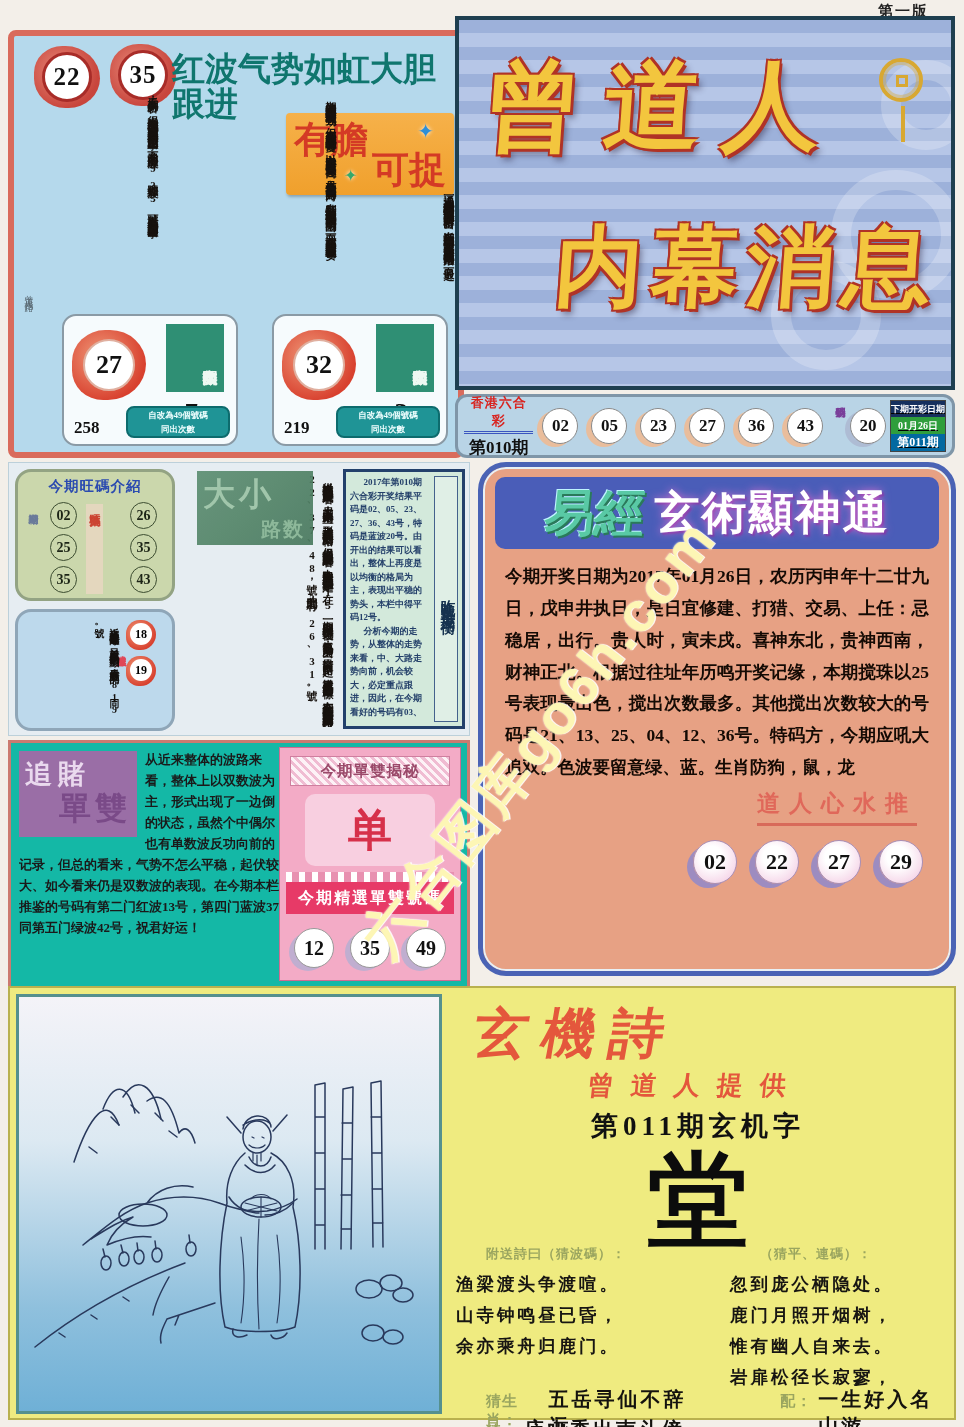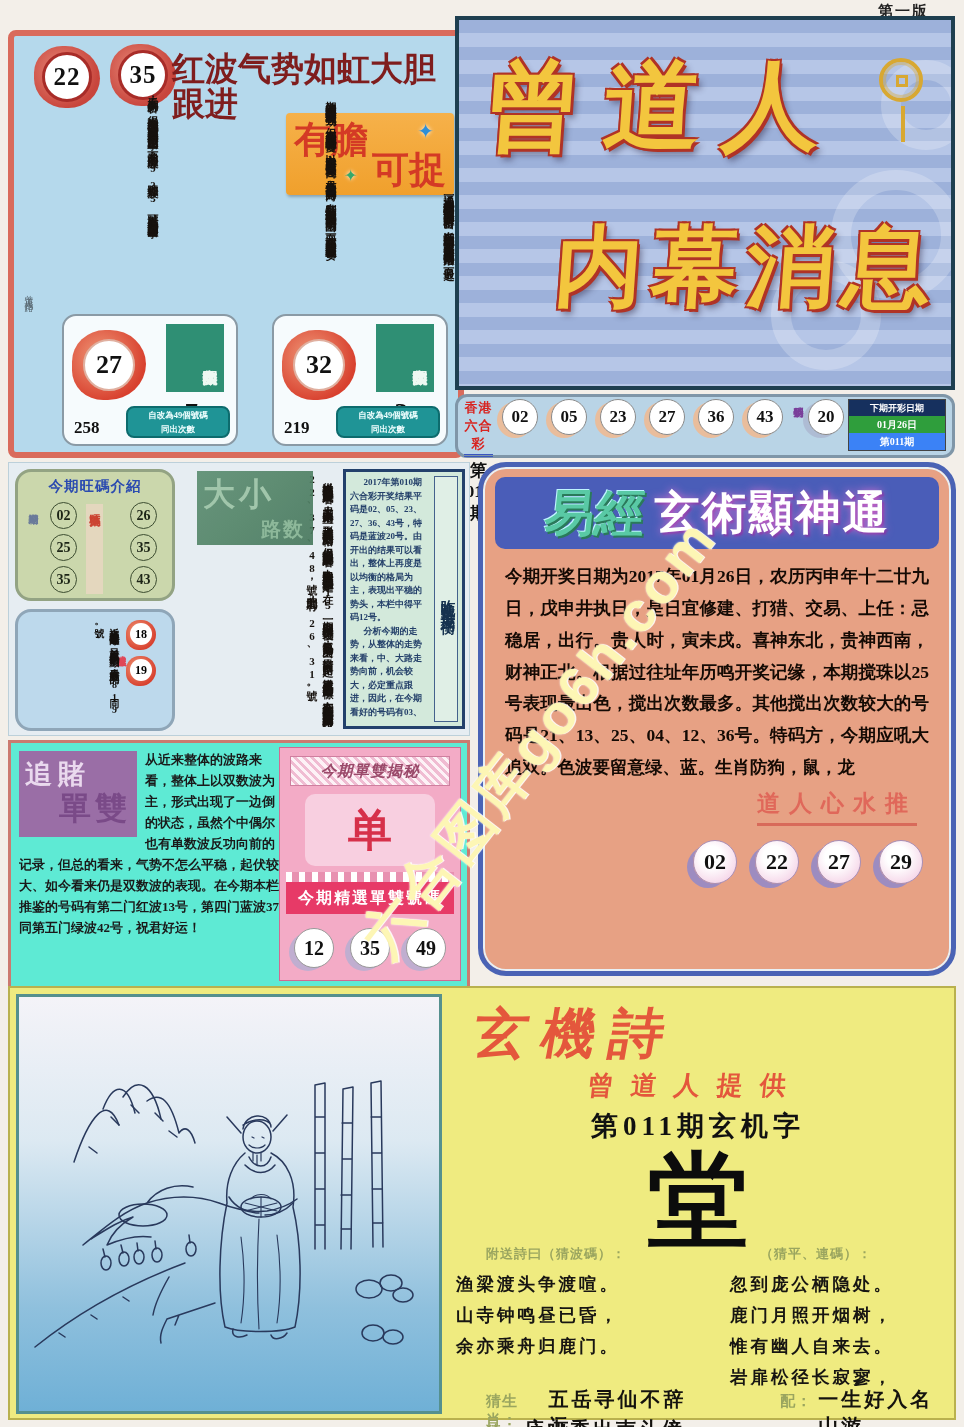--- a/index.html
+++ b/index.html
@@ -15,21 +15,21 @@
   
   #tl-panel {
     left:8px; top:30px; width:456px; height:428px;
     background:#b5d9ec; border:6px solid #d96b5c; border-radius:8px;
   }
   .hdr-blob { width:66px; height:62px; border-radius:45% 55% 50% 50%;
     background:radial-gradient(circle at 40% 40%, #e88a7a, #c8453c 70%); }
   .hdr-circle { position:absolute; left:8px; top:6px; width:50px; height:50px; border-radius:50%;
     background:#fff; border:3px solid #a82c28; color:#111; font-size:25px; font-weight:bold;
     display:flex; align-items:center; justify-content:center; letter-spacing:1px; }
-  #tl-headline { left:158px; top:16px; width:292px; font-size:33px; font-weight:bold; color:#7f1d1d;
+  #tl-headline { left:158px; top:16px; width:292px; font-size:33px; font-weight:bold; color:#0f766e;
     letter-spacing:0px; line-height:1.05; }
   #tl-badge { left:272px; top:62px; width:168px; height:82px; background:linear-gradient(#f6b14a,#f0a02c);
     border-radius:4px; box-shadow:1px 2px 3px rgba(0,0,0,.25);margin-top:15px; }
   #tl-badge .b1 { position:absolute; left:8px; top:2px; font-size:37px; font-weight:bold; color:#d43a25; }
   #tl-badge .b2 { position:absolute; right:8px; bottom:0px; font-size:37px; font-weight:bold; color:#d43a25; }
   .spark { position:absolute; font-size:20px; text-shadow:0 0 4px #fff; }
   .spark.blue { color:#2f8fd8; right:20px; top:6px; }
   .spark.green { color:#35a86a; left:58px; bottom:10px; font-size:16px; }
   .tl-vtext { font-weight:bold; color:#17120e; font-size:11px; line-height:1.45; letter-spacing:1px; overflow:hidden; }
   #tl-signature { left:8px; top:252px; height:120px; font-size:9px; color:#5a6a74; letter-spacing:2px; }
@@ -60,36 +60,36 @@
   #mast-line2 { position:absolute; left:96px; top:188px; font-size:88px; font-weight:bold; color:#f3c63e;
     letter-spacing:8px; transform:skewX(-4deg);
     text-shadow:3px 3px 0 #b03326,-2px -2px 0 #b03326,2px -2px 0 #b03326,-2px 2px 0 #b03326,5px 6px 6px rgba(40,30,60,.45); }
   #coin { position:absolute; right:28px; top:38px; width:44px; height:44px; border-radius:50%;
     border:4px solid #d8a832; box-shadow:inset 0 0 0 3px rgba(216,168,50,.4); }
   #coin i { position:absolute; left:13px; top:13px; width:12px; height:12px; border:3px solid #d8a832; display:block; }
   #coin s { position:absolute; left:18px; top:44px; width:4px; height:36px; background:#d8a832; display:block; }
 
   
   #results { left:455px; top:394px; width:500px; height:64px; background:#b9d4e6;
-    border:3px solid #7f96a8; border-radius:12px; display:flex; align-items:flex-start; padding:2px 6px; }
+    border:3px solid #7f96a8; border-radius:12px; display:flex; align-items:center; padding:2px 6px; }
   #res-label { width:88px; text-align:center; }
   #res-label .l1 { font-size:13px; font-weight:bold; color:#d82420; letter-spacing:1px;
     border-bottom:3px double #3a55c0; display:inline-block; padding-bottom:1px; }
   #res-label .l2 { font-size:17px; font-weight:bold; color:#111; margin-top:2px; }
   .sball { width:36px; height:36px; border-radius:50%; background:#fff; border:1px solid #8a8a8a;
     box-shadow:-5px 3px 0 0 #e9bd9c; display:flex; align-items:center; justify-content:center;
     font-size:17px; font-weight:bold; color:#111; margin:0 4px 0 9px; flex:none; }
   .sball.special { box-shadow:-5px 3px 0 0 #aebcd4; margin-left:4px; }
   #special-label { height:54px; width:16px; font-size:10px; font-weight:bold; color:#7a3f9a;
     margin-left:6px; line-height:1.1; }
-  #next-box { margin-left:0; width:98px; flex:none; border:1px solid #444; }
+  #next-box { margin-left:0; width:56px; flex:none; border:1px solid #444;text-decoration:underline; }
   #next-box div { color:#fff; font-weight:bold; text-align:center; }
   #next-box .r1 { background:#16305e; font-size:9px; line-height:16px; }
   #next-box .r2 { background:#2f9e3c; font-size:10px; line-height:17px; }
-  #next-box .r3 { background:#3b82f6; font-size:10px; line-height:17px; }
+  #next-box .r3 { background:#0369a1; font-size:12px; line-height:17px; }
 
   
   #midzone { left:8px; top:462px; width:462px; height:274px; background:#e6edf2; border:1px solid #bcd0da; }
   #hot-card { left:6px; top:6px; width:160px; height:132px; background:#cbd7ac; border:3px solid #93a383; border-radius:16px; }
   #hot-title { position:absolute; left:0; top:5px; width:100%; text-align:center; font-size:14.5px;
     font-weight:bold; color:#2b4bb0; letter-spacing:1px; }
   #hot-left-label { left:8px; top:34px; height:86px; font-size:10px; color:#6a7a9a; font-weight:bold; }
   #hot-red-label { left:68px; top:32px; height:90px; font-size:11px; color:#cc4433; font-weight:bold;
     background:rgba(250,215,205,.55); padding:2px 1px; }
   .hot-circ { position:absolute; width:27px; height:27px; border-radius:50%; border:1.5px solid #3c4c30;
@@ -110,31 +110,31 @@
     color:#17120e; line-height:1.45; letter-spacing:1px; z-index:1; overflow:hidden; }
   #trend-panel { left:334px; top:6px; width:122px; height:260px; border:3px solid #23406b; background:#d3e9db; }
   #trend-title { position:absolute; right:4px; top:4px; bottom:4px; width:24px; border:1px solid #44618c;
     background:rgba(255,255,255,.3); font-size:14.5px; font-weight:bold; color:#16324f; letter-spacing:3px;
     text-align:center; }
   #trend-text { position:absolute; left:4px; top:4px; right:32px; bottom:4px; font-size:9px; font-weight:bold;
     color:#24406a; line-height:1.5; overflow:hidden; }
   #trend-text p { text-indent:1.5em; }
 
   
-  #oe-panel { left:8px; top:740px; width:462px; height:296px; background:#5eead4; border:3px solid #cb7a70; }
+  #oe-panel { left:8px; top:740px; width:462px; height:296px; background:#14b8a6; border:3px solid #cb7a70; }
   #oe-text { position:absolute; left:8px; top:6px; width:262px; height:230px; font-size:13px; font-weight:bold;
     color:#1a1a1a; line-height:1.62; overflow:hidden; }
   #oe-stamp { float:left; width:118px; height:86px; background:#9a6ea6; margin:2px 8px 2px 0; position:relative; }
   #oe-stamp .s1 { position:absolute; left:6px; top:2px; font-size:27px; font-weight:bold; color:#ead9ee; letter-spacing:6px; }
   #oe-stamp .s2 { position:absolute; right:6px; bottom:2px; font-size:32px; font-weight:bold; color:#7a4a88; letter-spacing:4px; }
   #pink-col { position:absolute; right:6px; top:4px; width:182px; height:234px; background:#f3abc6; border:1px solid #d06a92; }
   #pink-header { margin:8px 10px 0; height:30px; border:1px solid #cf7f9f;
     background:repeating-linear-gradient(45deg,#fdf2f6 0 3px,#f0bcd2 3px 6px);
     display:flex; align-items:center; justify-content:center;
-    font-size:15.5px; font-weight:bold; color:#9a4a6a; letter-spacing:1px;font-style:italic; }
+    font-size:15.5px; font-weight:bold; color:#9a4a6a; letter-spacing:1px; }
   #pink-big { margin:8px auto 0; width:130px; height:72px; background:#f8cfe0; border-radius:10px;
     display:flex; align-items:center; justify-content:center; font-size:44px; font-weight:bold; color:#d6304a; }
   .sprocket { height:10px; margin:6px 6px 0; background:repeating-linear-gradient(90deg,#fff 0 6px,#e890b0 6px 13px); }
   #pink-band { margin:0 6px; height:32px; background:#e73a67; display:flex; align-items:center; justify-content:center;
     font-size:16px; font-weight:bold; color:#fff; letter-spacing:2px; }
   #pink-balls { display:flex; justify-content:center; gap:16px; margin-top:14px; }
   .pball { width:40px; height:40px; border-radius:50%; background:#fff; border:1px solid #999;
     box-shadow:-6px 4px 0 -1px #c0aed0; display:flex; align-items:center; justify-content:center;
     font-size:20px; font-weight:bold; color:#111; }
 

